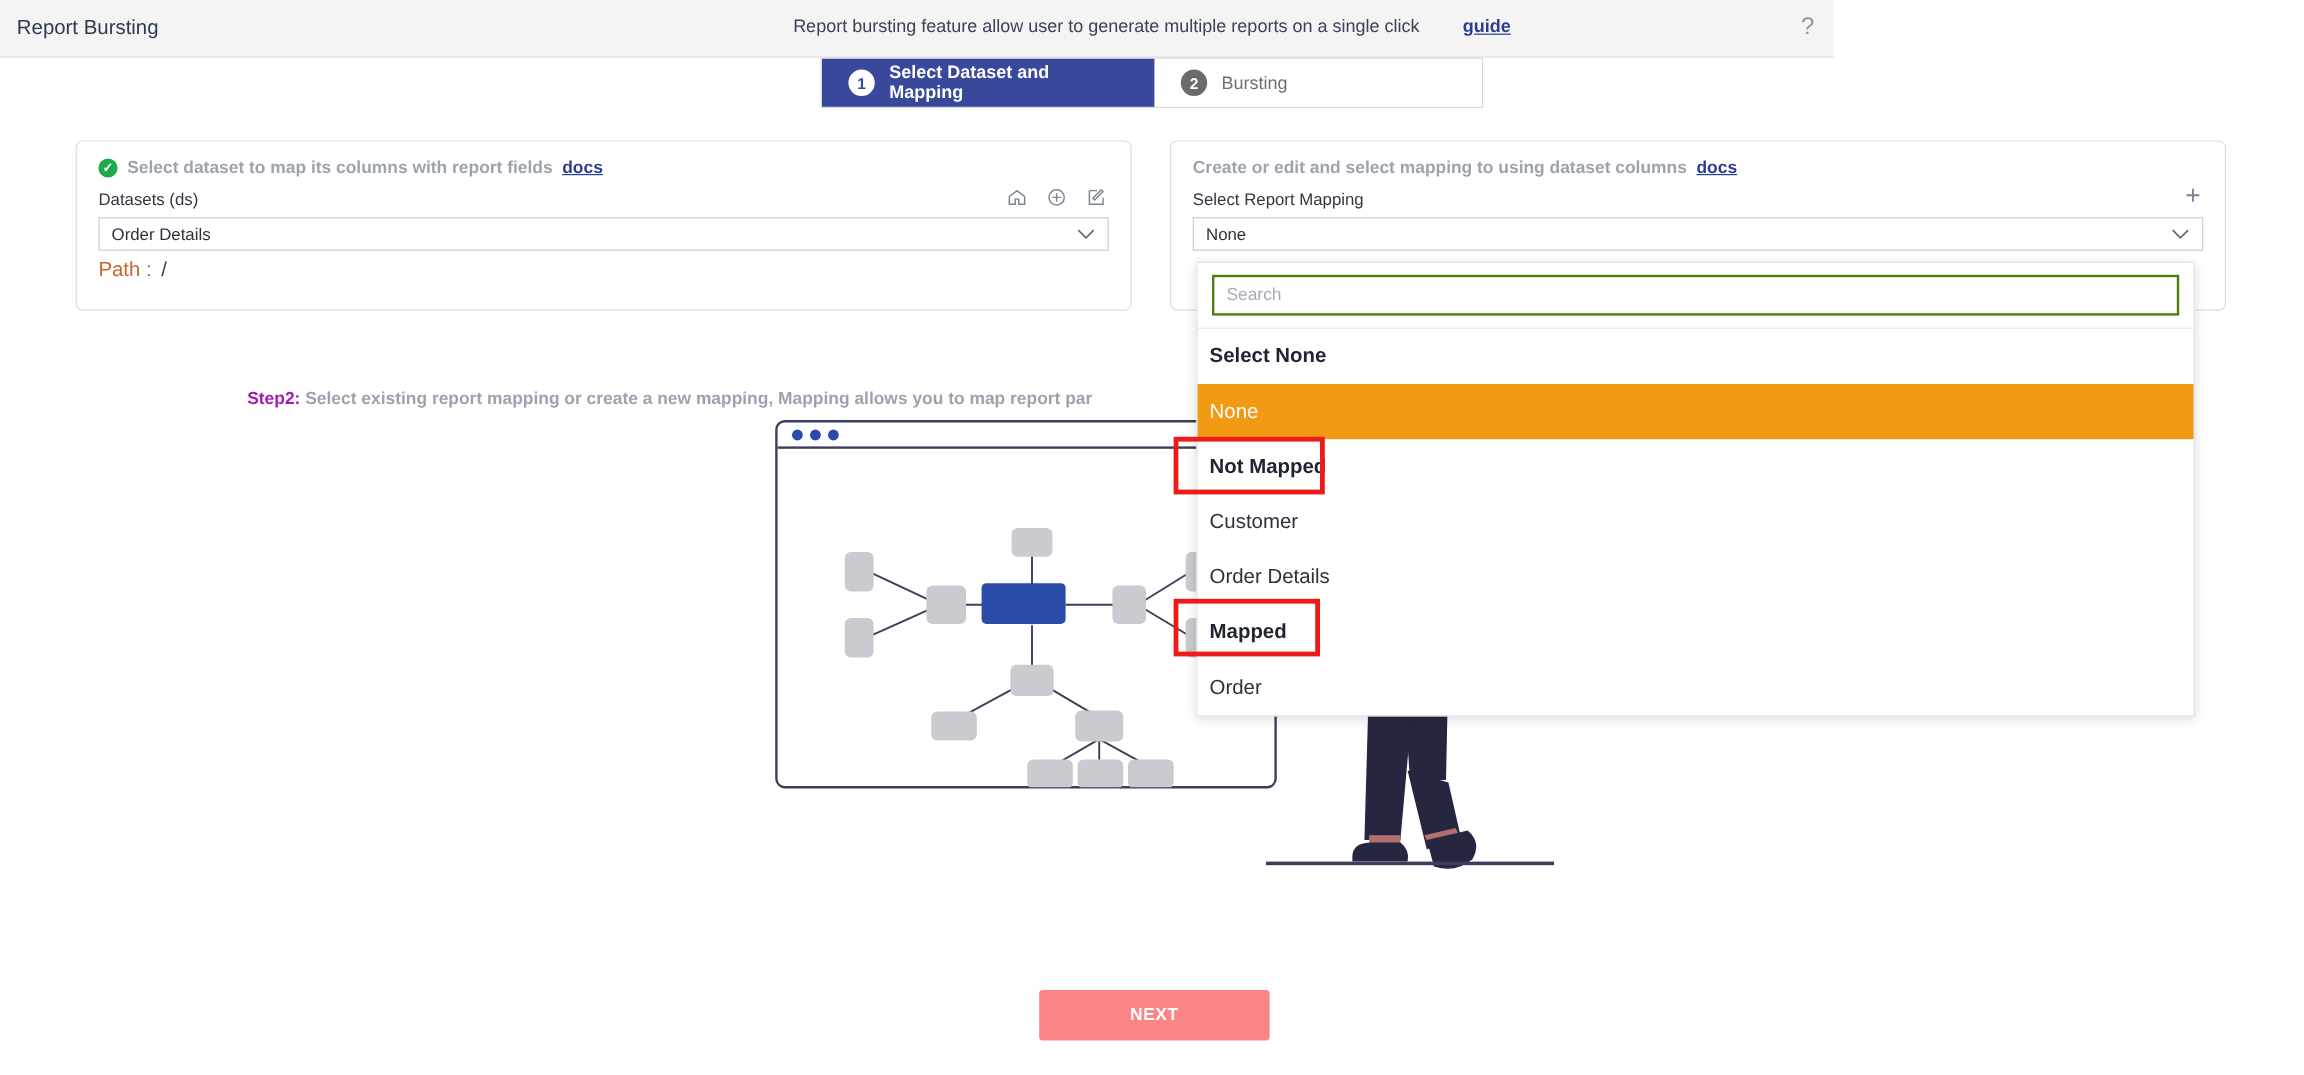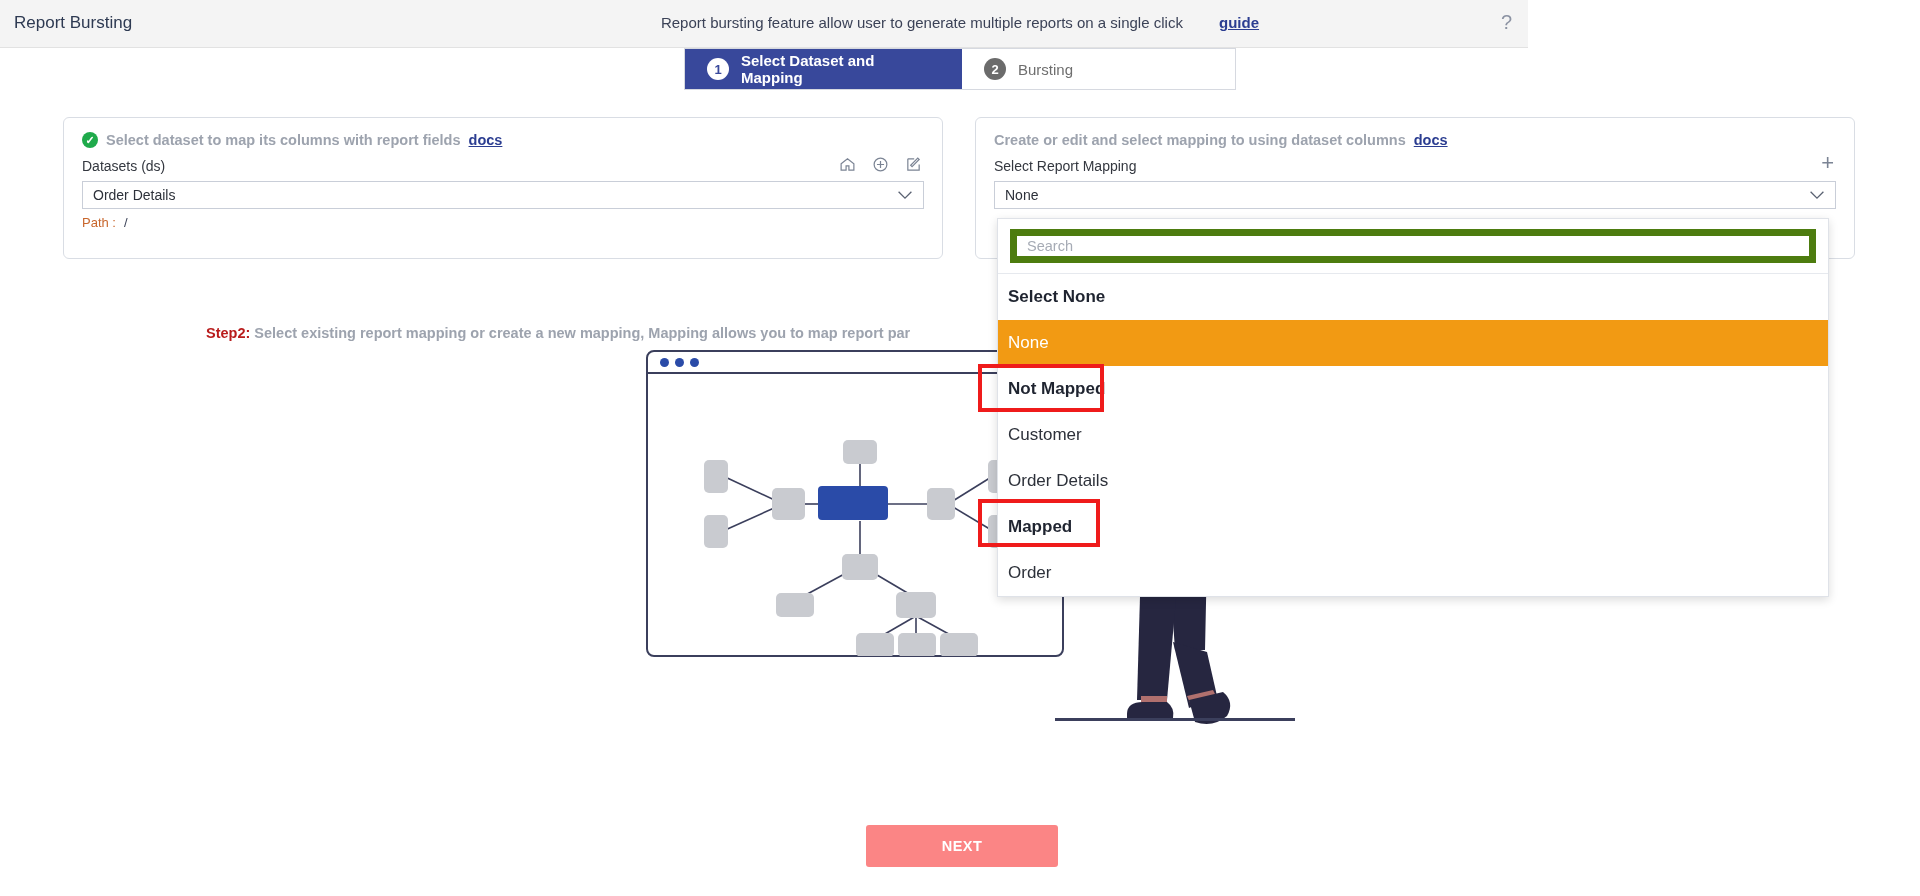--- a/index.html
+++ b/index.html
@@ -100,31 +100,31 @@
     width: 842px; height: 28px;
     border: 1px solid #c9ced8; background: #fff;
     display: flex; align-items: center;
     padding: 0 10px;
     font-size: 14px; color: #2d313a;
     cursor: pointer;
   }
   .select-box .chev { margin-left: auto; color: #5a6272; font-size: 13px; }
   .path-line {
     position: absolute; left: 18px; top: 97px;
-    font-size: 13px; color: #c8662c;
+    font-size: 17px; color: #c8662c;
   }
   .path-line .pslash { color: #3b4257; margin-left: 8px; }
 
   
   .step2-line {
     position: absolute; left: 206px; top: 325px;
     font-size: 14.5px; font-weight: bold; color: #9da3ae;
     white-space: nowrap;
   }
-  .step2-line .s2 { color: #b91c1c; }
+  .step2-line .s2 { color: #a21caf; }
 
   
   .illus { position: absolute; left: 646px; top: 350px; width: 420px; height: 310px; }
   .browser {
     position: absolute; left: 0; top: 0;
     width: 418px; height: 307px;
     border: 2px solid #3b3f5c; border-radius: 8px;
     background: #ffffff;
   }
   .browser-bar {
@@ -142,21 +142,21 @@
     position: absolute; left: 997px; top: 218px;
     width: 832px;
     background: #ffffff;
     border: 1px solid #dfe2e8;
     box-shadow: 0 3px 9px rgba(0,0,0,0.14);
     z-index: 40;
   }
   .dd-search-wrap { padding: 10px 12px 10px 12px; }
   .dd-search {
     width: 100%; height: 34px;
-    border: 7px solid #4d7c0f; background: #fff;
+    border: 2px solid #4d7c0f; background: #fff;
     padding: 0 10px;
     font-size: 14.5px; color: #4c1d95;
     font-family: "Liberation Sans", sans-serif;
     outline: none;
   }
   .dd-search::placeholder { color: #a6abb5; }
   .dd-list { border-top: 1px solid #e6e9ee; }
   .dd-item {
     height: 46px; display: flex; align-items: center;
     padding: 0 10px; font-size: 17px; color: #2d313a;

